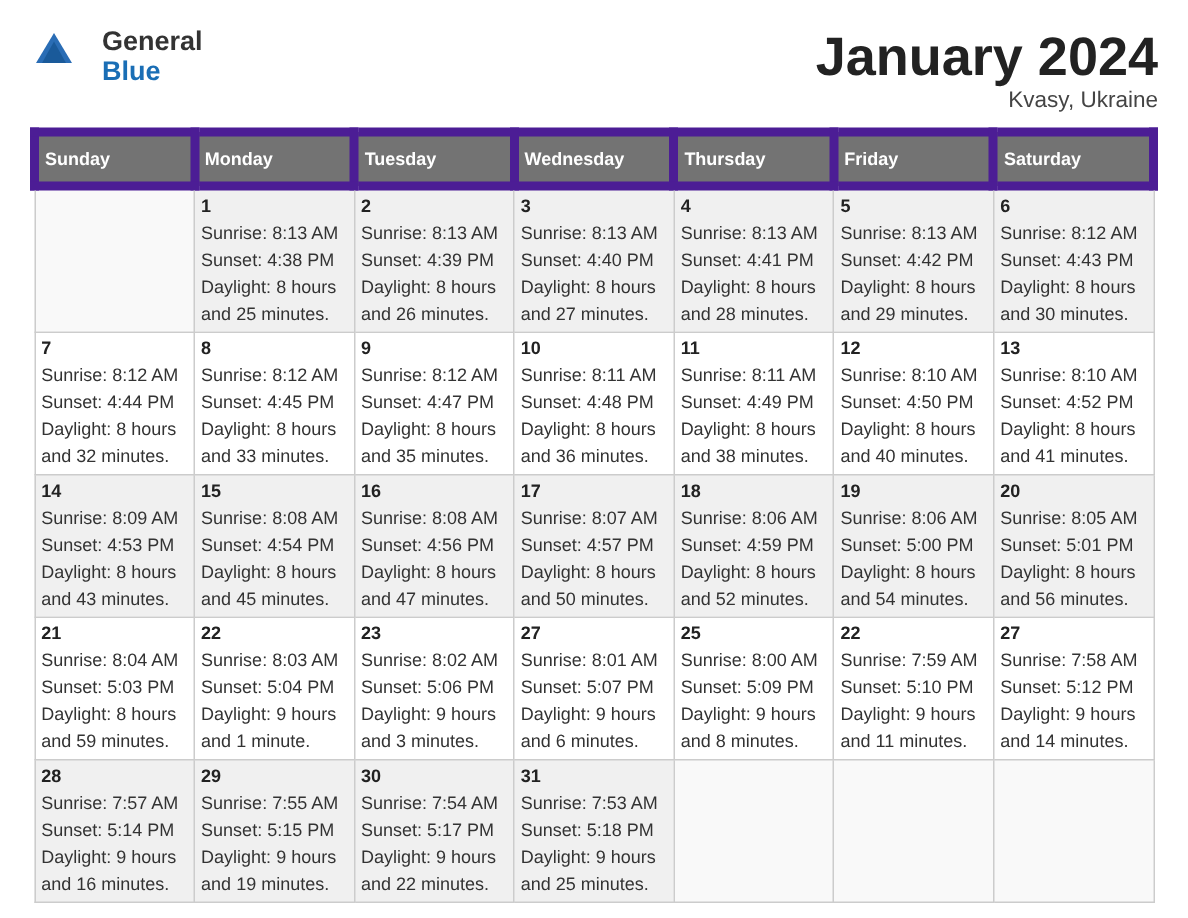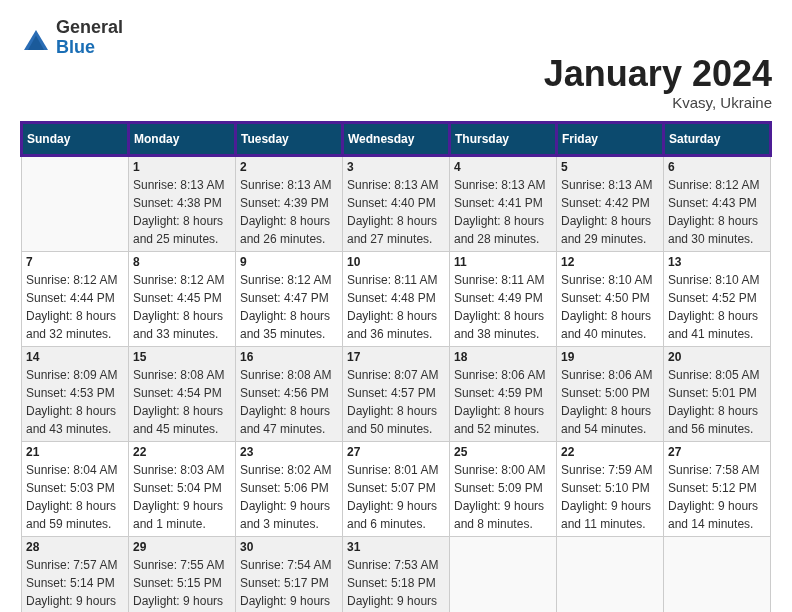--- a/index.html
+++ b/index.html
@@ -18,22 +18,22 @@
       flex-direction: column;
     }
     .header {
       display: flex;
       justify-content: space-between;
       align-items: flex-start;
       margin-bottom: 10px;
     }
     .logo {
       display: flex;
-      align-items: flex-end;
-      gap: 4px;
+      align-items: flex-start;
+      gap: 16px;
     }
     .logo-text {
       display: flex;
       flex-direction: column;
       line-height: 1.1;
     }
     .logo-general {
       font-size: 18px;
       font-weight: bold;
       color: #333;
@@ -48,41 +48,40 @@
       height: 32px;
     }
     .title-block {
       text-align: right;
     }
     .month-title {
       font-size: 36px;
       font-weight: bold;
       color: #222;
       line-height: 1.1;
-      margin-top: 36px;
     }
     .subtitle {
       font-size: 15px;
       color: #444;
     }
     .calendar {
       flex: 1;
       border: 1px solid #ccc;
       border-collapse: collapse;
       width: 100%;
       table-layout: fixed;
     }
     .calendar th {
-      background-color: #0c4a6e;
+      background-color: #737373;
       color: #fff;
       font-size: 12px;
       font-weight: bold;
       padding: 8px 4px;
       text-align: left;
-      border: 3px solid #4c1d95;
+      border: 6px solid #4c1d95;
     }
     .calendar td {
       vertical-align: top;
       border: 1px solid #ccc;
       padding: 3px 4px;
       font-size: 9.5px;
       color: #333;
       height: 88px;
     }
     .calendar td.empty {

